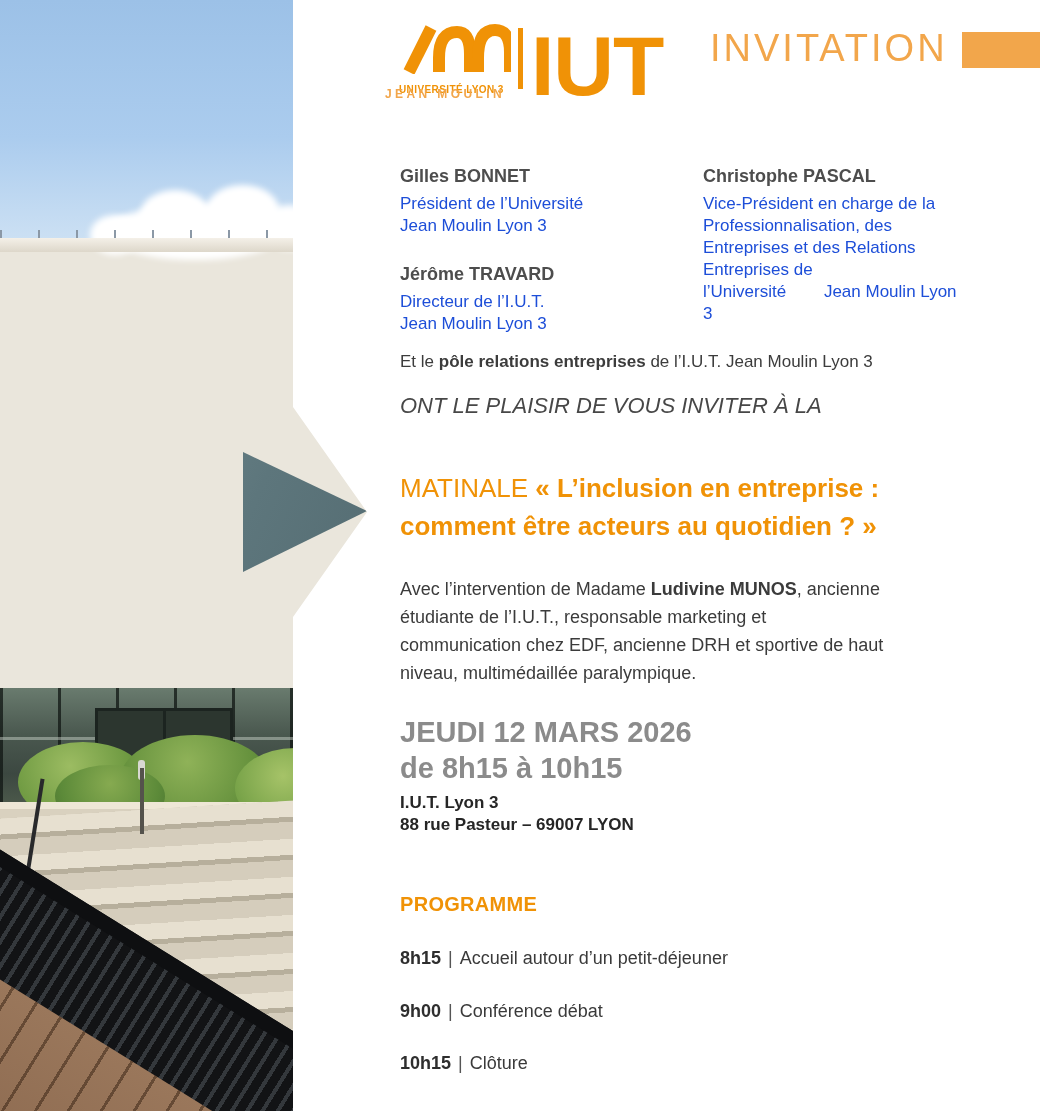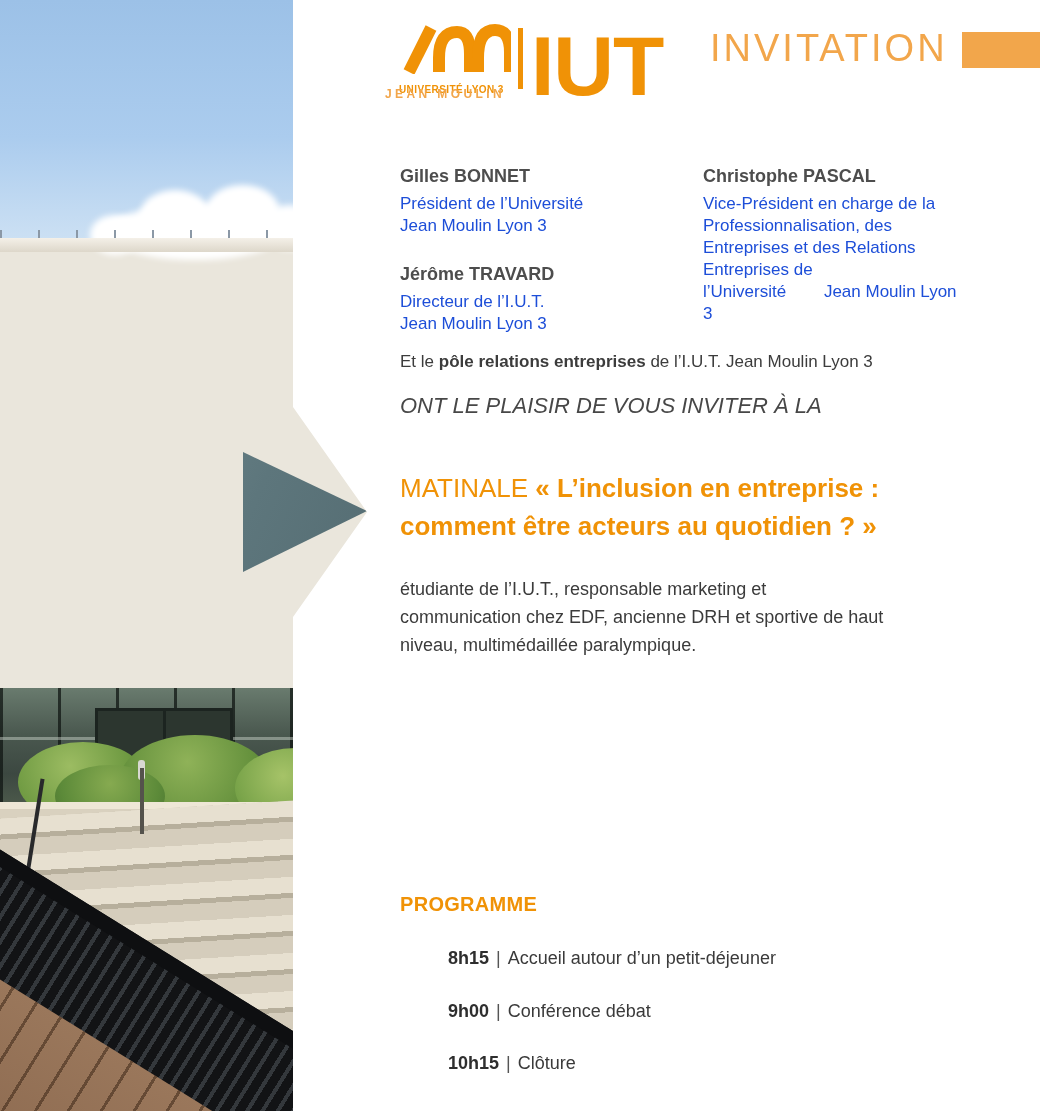--- a/index.html
+++ b/index.html
@@ -112,21 +112,21 @@
       line-height:28px;color:#3b3b3b;}
 
   .event{position:absolute;left:400px;top:714px;width:600px;}
   .event-big{font-size:29px;line-height:36px;font-weight:bold;color:#8b8b8b;}
   .event-small{font-size:17px;line-height:22px;font-weight:bold;color:#262626;}
   .event-small.first{margin-top:6px;}
 
   .prog-heading{position:absolute;left:400px;top:893px;font-size:20px;font-weight:bold;
       color:var(--orange);letter-spacing:.3px;}
   .prog-item{position:absolute;left:400px;width:600px;font-size:18px;line-height:24px;color:#3a3a3a;}
-  .prog-item .time{font-weight:bold;color:#2e2e2e;margin-left:48px;}
+  .prog-item .time{font-weight:bold;color:#2e2e2e;}
   .prog-item .sep{margin:0 7px;color:#555;}
   .p0{top:946px;} .p1{top:999px;} .p2{top:1051px;}
 </style>
 </head>
 <body>
 
 <div class="canvas">
 
   <div class="photo">
     <div class="sky"></div>
@@ -199,25 +199,32 @@
   <div class="pole-line"><span>Et le </span><b>pôle relations entreprises</b><span> de l’I.U.T. Jean Moulin Lyon 3</span></div>
 
   <div class="invite-line">ONT LE PLAISIR DE VOUS INVITER À LA</div>
 
   <div class="matinale">
     <div><span>MATINALE </span><b>« L’inclusion en entreprise :</b></div>
     <div><b>comment être acteurs au quotidien ? »</b></div>
   </div>
 
   <div class="speaker">
+    <div><span>Avec l’intervention de Madame </span><b>Ludivine MUNOS</b><span>, ancienne</span></div>
     <div>étudiante de l’I.U.T., responsable marketing et</div>
     <div>communication chez EDF, ancienne DRH et sportive de haut</div>
     <div>niveau, multimédaillée paralympique.</div>
   </div>
 
+  <div class="event">
+    <div class="event-big">JEUDI 12 MARS 2026</div>
+    <div class="event-big">de 8h15 à 10h15</div>
+    <div class="event-small first">I.U.T. Lyon 3</div>
+    <div class="event-small">88 rue Pasteur – 69007 LYON</div>
+  </div>
 
   <div class="prog-heading">PROGRAMME</div>
 
   <div class="prog-item p0"><span class="time">8h15</span><span class="sep">|</span><span>Accueil autour d’un petit-déjeuner</span></div>
 
   <div class="prog-item p1"><span class="time">9h00</span><span class="sep">|</span><span>Conférence débat</span></div>
 
   <div class="prog-item p2"><span class="time">10h15</span><span class="sep">|</span><span>Clôture</span></div>
 
 </div>

